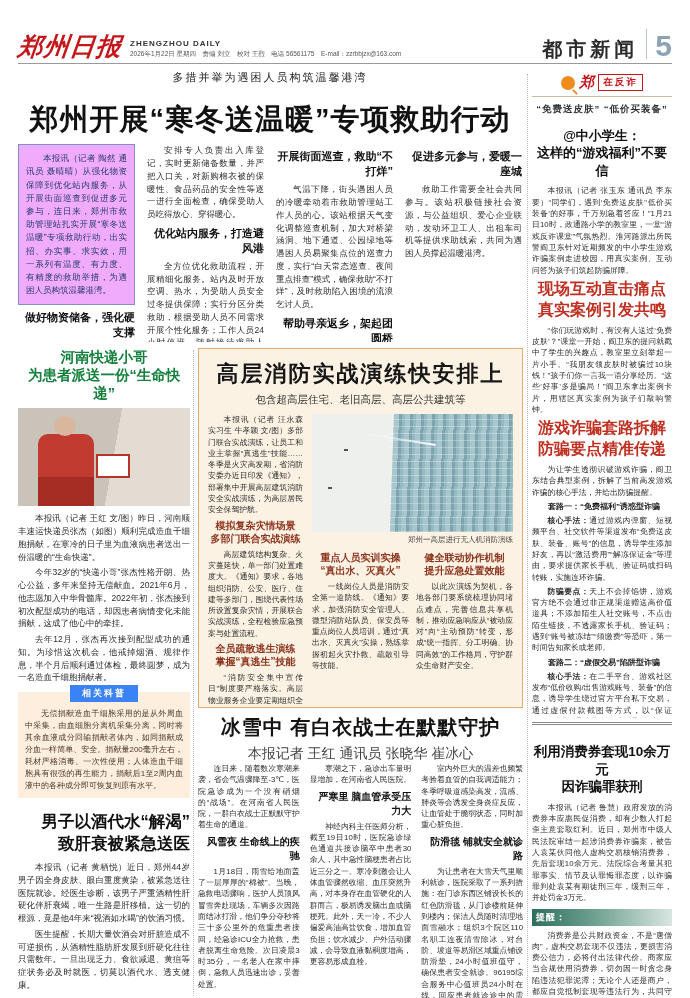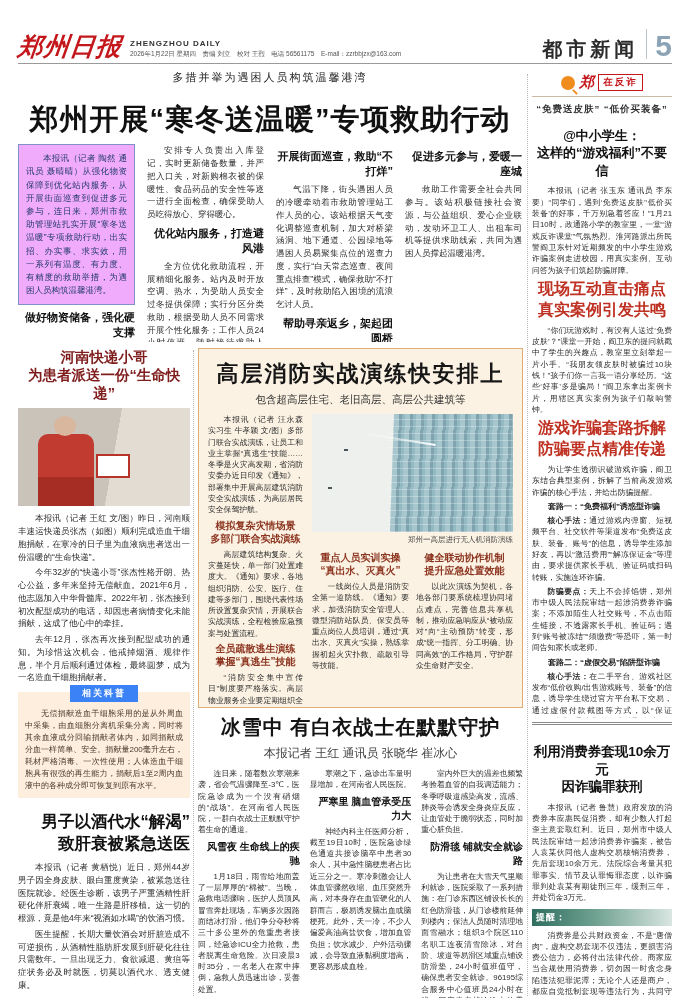--- a/index.html
+++ b/index.html
@@ -31,21 +31,21 @@
             line-height:1.1;margin-bottom:8px;white-space:nowrap;}
   .cols{display:flex;gap:12px;}
   .col{flex:1;min-width:0;overflow:hidden;}
   .lead .col{height:212px;}
   .intro-box{background:#f0abfc;border:1px solid #8091c6;padding:7px 7px;margin-bottom:5px;}
   .intro-box p{font-size:8.5px;line-height:1.55;text-align:justify;color:#253a6e;margin:0;text-indent:2em;}
   
   .vsep{position:absolute;width:0;border-left:1px dotted #b8b8b8;}
   
   .leftcol{position:absolute;left:18px;top:346px;width:172px;height:652px;overflow:hidden;}
-  .courier-title{font-size:14.5px;font-weight:bold;text-align:center;line-height:1.25;color:#7f1d1d;margin:2px 0 6px;}
+  .courier-title{font-size:14.5px;font-weight:bold;text-align:center;line-height:1.25;color:#15803d;margin:2px 0 6px;}
   .courier-photo{position:relative;width:172px;height:98px;margin-bottom:6px;
     background:linear-gradient(100deg,#cac3b9 0 55%,#e2dcd2 55% 100%);overflow:hidden;}
   .c-fig{position:absolute;left:20px;top:26px;width:56px;height:72px;border-radius:10px 10px 0 0;
          background:linear-gradient(180deg,#c23b30 0 60%,#a52d24 60%);}
   .c-head{position:absolute;left:36px;top:8px;width:22px;height:20px;border-radius:50%;background:#d9b79f;}
   .c-cert{position:absolute;left:78px;top:46px;width:34px;height:24px;background:#fff;border:2px solid #b8332a;box-sizing:border-box;}
   .kepu-box{background:#fdeedd;margin:8px 0 6px;padding:12px 7px 6px;position:relative;}
   .kepu-badge{position:absolute;left:50%;top:-7px;transform:translateX(-50%);
               background:#3b82f6;color:#fff;font-size:9px;font-weight:bold;padding:2px 12px;letter-spacing:2px;}
   .kepu-box p{font-size:8px;line-height:1.5;text-align:justify;color:#4a3a2c;margin:4px 0 0;text-indent:2em;}
@@ -67,21 +67,21 @@
          background:linear-gradient(90deg,rgba(255,255,255,0),#ffffff);transform:rotate(9deg);}
   .drone{position:absolute;width:4px;height:2px;background:#4a555a;}
   .fire-caption{font-size:7.5px;color:#444;text-align:right;margin:3px 0 4px;}
   .fire-bc{display:flex;gap:7px;flex:1;}
   .fire-colB,.fire-colC{flex:1;min-width:0;overflow:hidden;height:146px;}
   .fsh{font-weight:bold;text-align:center;font-size:10px;line-height:1.3;color:#8c3520;margin:2px 0 4px;}
   .firebox .bd-s{font-size:7.8px;}
   
   .snow{position:absolute;left:198px;top:712px;width:325px;height:286px;overflow:hidden;}
   .snow-title{text-align:center;font-size:20px;font-weight:bold;color:#131313;letter-spacing:1px;margin:2px 0 4px;white-space:nowrap;}
-  .snow-byline{text-align:center;font-size:12px;color:#444;margin-bottom:6px;}
+  .snow-byline{text-align:center;font-size:14px;color:#444;}
   .snow .col{height:236px;}
   .snow .bd-s{font-size:7.8px;}
   .snow .sh{font-size:10px;margin:4px 0 3px;}
   
   .rightcol{position:absolute;left:532px;top:72px;width:140px;height:926px;display:flex;flex-direction:column;overflow:hidden;}
   .art1{height:646px;overflow:hidden;}
   .fz-logo{display:flex;align-items:center;justify-content:center;gap:4px;padding:2px 0 5px;border-bottom:1px solid #c9b9a6;margin-bottom:6px;}
   .mascot{position:relative;width:14px;height:14px;border-radius:50%;background:#f08c1e;flex:none;}
   .mascot-handle{position:absolute;right:-3px;bottom:-3px;width:6px;height:2px;background:#f08c1e;transform:rotate(45deg);}
   .fz-zheng{font-family:"DejaVu Serif","Liberation Serif",serif;font-style:italic;font-weight:bold;font-size:15px;color:#c4171c;line-height:1;}
@@ -253,21 +253,21 @@
         <span>@中小学生：</span><br>
         <span>这样的“游戏福利”不要信</span>
       </h2>
       <p class="bd-s">本报讯（记者 张玉东 通讯员 李东要）“同学们，遇到‘免费送皮肤’‘低价买装备’的好事，千万别急着答应！”1月21日10时，政通路小学的教室里，一堂“游戏反诈课堂”气氛热烈。淮河路派出所民警阎卫东针对近期频发的中小学生游戏诈骗案例走进校园，用真实案例、互动问答为孩子们筑起防骗屏障。</p>
       <div class="sh-red">现场互动直击痛点 真实案例引发共鸣</div>
       <p class="bd-s">“你们玩游戏时，有没有人送过‘免费皮肤’？”课堂一开始，阎卫东的提问就戳中了学生的兴趣点，教室里立刻举起一片小手。“我朋友领皮肤时被骗过10块钱！”孩子们你一言我一语分享经历。“这些‘好事’多是骗局！”阎卫东拿出案例卡片，用辖区真实案例为孩子们敲响警钟。</p>
       <div class="sh-red">游戏诈骗套路拆解 防骗要点精准传递</div>
       <p class="bd-s">为让学生透彻识破游戏诈骗，阎卫东结合典型案例，拆解了当前高发游戏诈骗的核心手法，并给出防骗提醒。</p>
       <div class="bold-line">套路一：“免费福利”诱惑型诈骗</div>
       <p class="bd-s"><b>核心手法：</b><span>通过游戏内弹窗、短视频平台、社交软件等渠道发布“免费送皮肤、装备、账号”的信息，诱导学生添加好友，再以“激活费用”“解冻保证金”等理由，要求提供家长手机、验证码或扫码转账，实施连环诈骗。</span></p>
-      <p class="bd-s"><b>防骗要点：</b><span>天上不会掉馅饼，郑州市中级人民法院审结一起涉消费券诈骗案；不添加陌生人社交账号，不点击陌生链接，不透露家长手机、验证码；遇到“账号被冻结”“须缴费”等恐吓，第一时间告知家长或老师。</span></p>
+      <p class="bd-s"><b>防骗要点：</b><span>天上不会掉馅饼，游戏官方绝不会通过非正规渠道赠送高价值道具；不添加陌生人社交账号，不点击陌生链接，不透露家长手机、验证码；遇到“账号被冻结”“须缴费”等恐吓，第一时间告知家长或老师。</span></p>
       <div class="bold-line">套路二：“虚假交易”陷阱型诈骗</div>
       <p class="bd-s"><b>核心手法：</b><span>在二手平台、游戏社区发布“低价收购/出售游戏账号、装备”的信息，诱导学生绕过官方平台私下交易，通过虚假付款截图等方式，以“保证金”“解冻费”“手续费”等名义骗取钱财，得手后拉黑。</span></p>
 
     </article>
     <article class="art2">
       <h2 class="coupon-title">
         <span>利用消费券套现10余万元</span><br>
         <span>因诈骗罪获刑</span>
       </h2>
       <p class="bd-s">本报讯（记者 鲁慧）政府发放的消费券本应惠民促消费，却有少数人打起歪主意套取红利。近日，郑州市中级人民法院审结一起涉消费券诈骗案，被告人袁某伙同他人虚构交易核销消费券，先后套现10余万元。法院综合考量其犯罪事实、情节及认罪悔罪态度，以诈骗罪判处袁某有期徒刑三年，缓刑三年，并处罚金3万元。</p>

